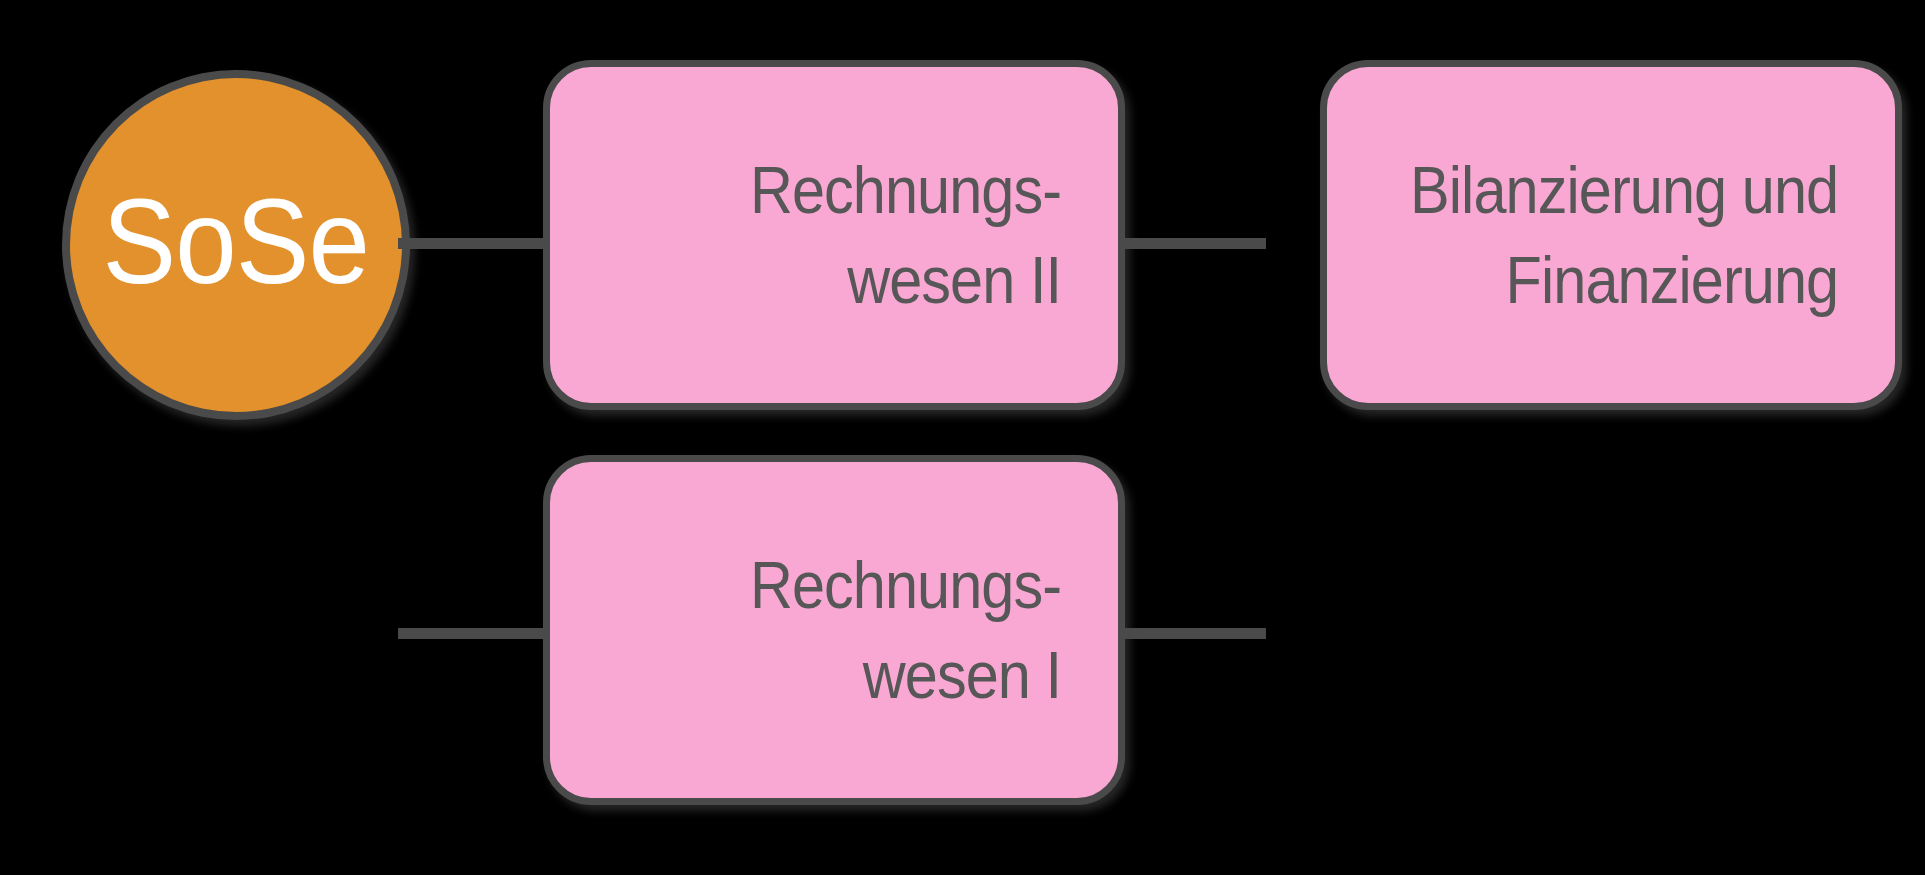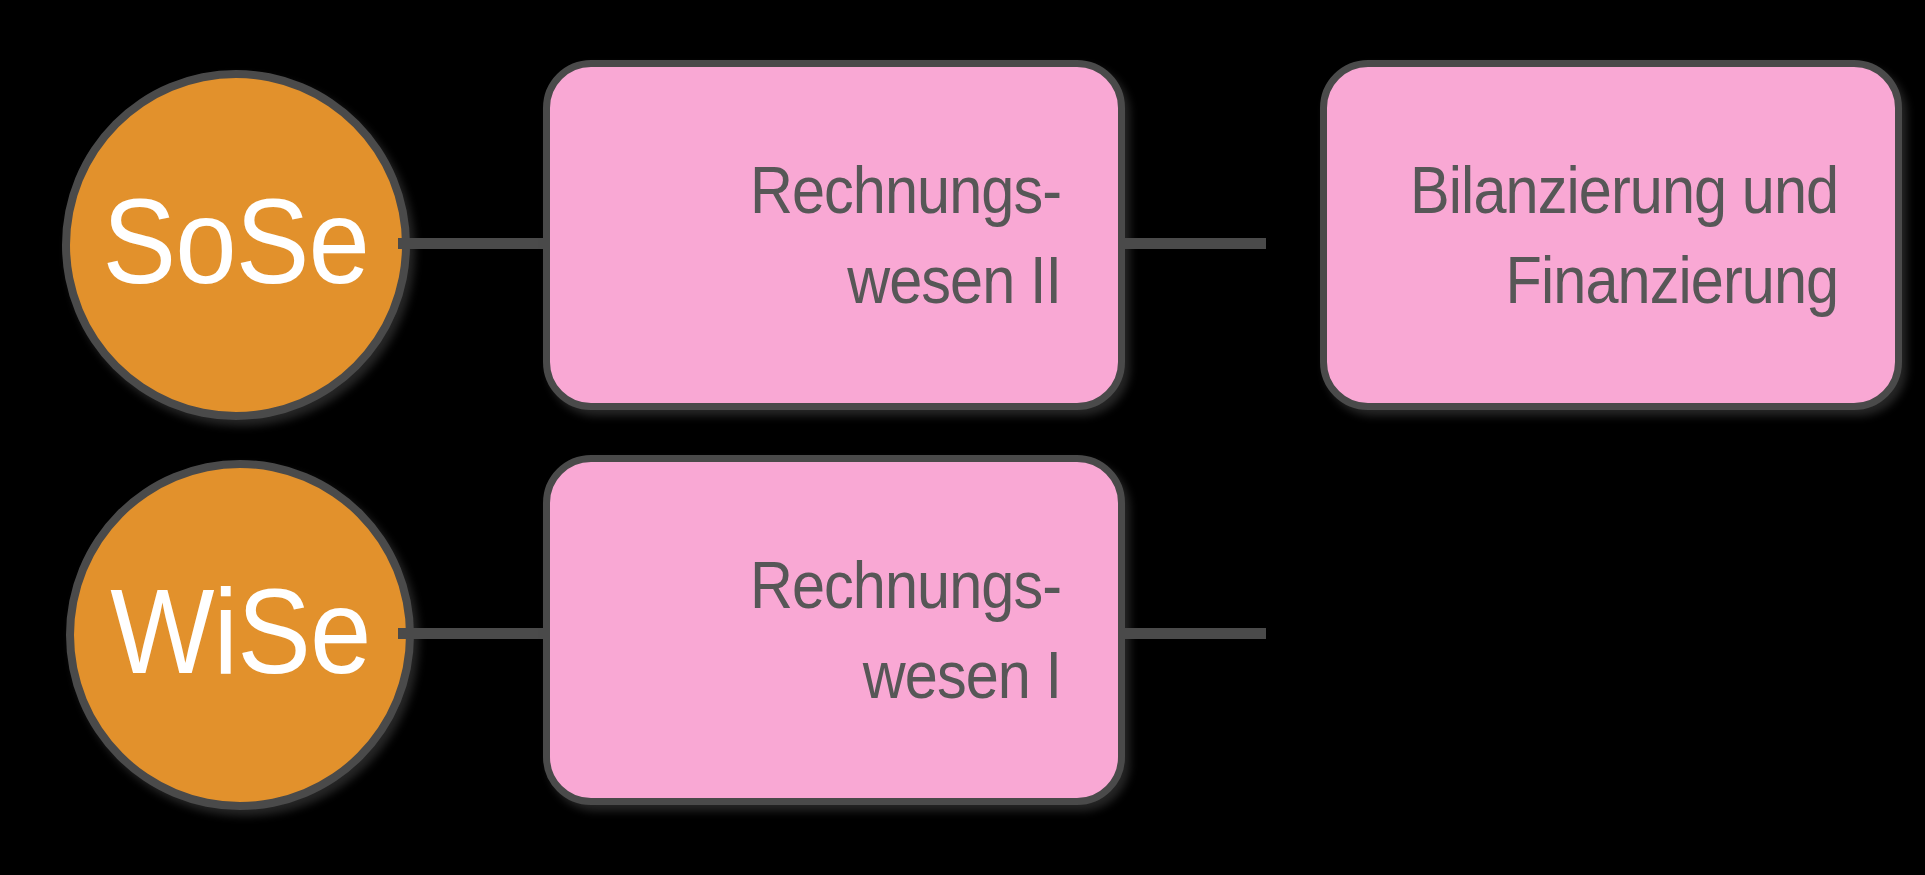--- a/index.html
+++ b/index.html
@@ -90,23 +90,20 @@
   <div class="course-box col1 row1">
     <span class="box-line">Rechnungs-</span>
     <span class="box-line">wesen II</span>
   </div>
   <div class="connector c2 r1"></div>
   <div class="course-box col2 row1">
     <span class="box-line">Bilanzierung und</span>
     <span class="box-line">Finanzierung</span>
   </div>
 
-  <div class="circle row2">
-    <span class="circle-label">WiSe</span>
-  </div>
   <div class="connector c1 r2"></div>
   <div class="course-box col1 row2">
     <span class="box-line">Rechnungs-</span>
     <span class="box-line">wesen I</span>
   </div>
   <div class="connector c2 r2"></div>
 
 </div>
 
 </body></html>

